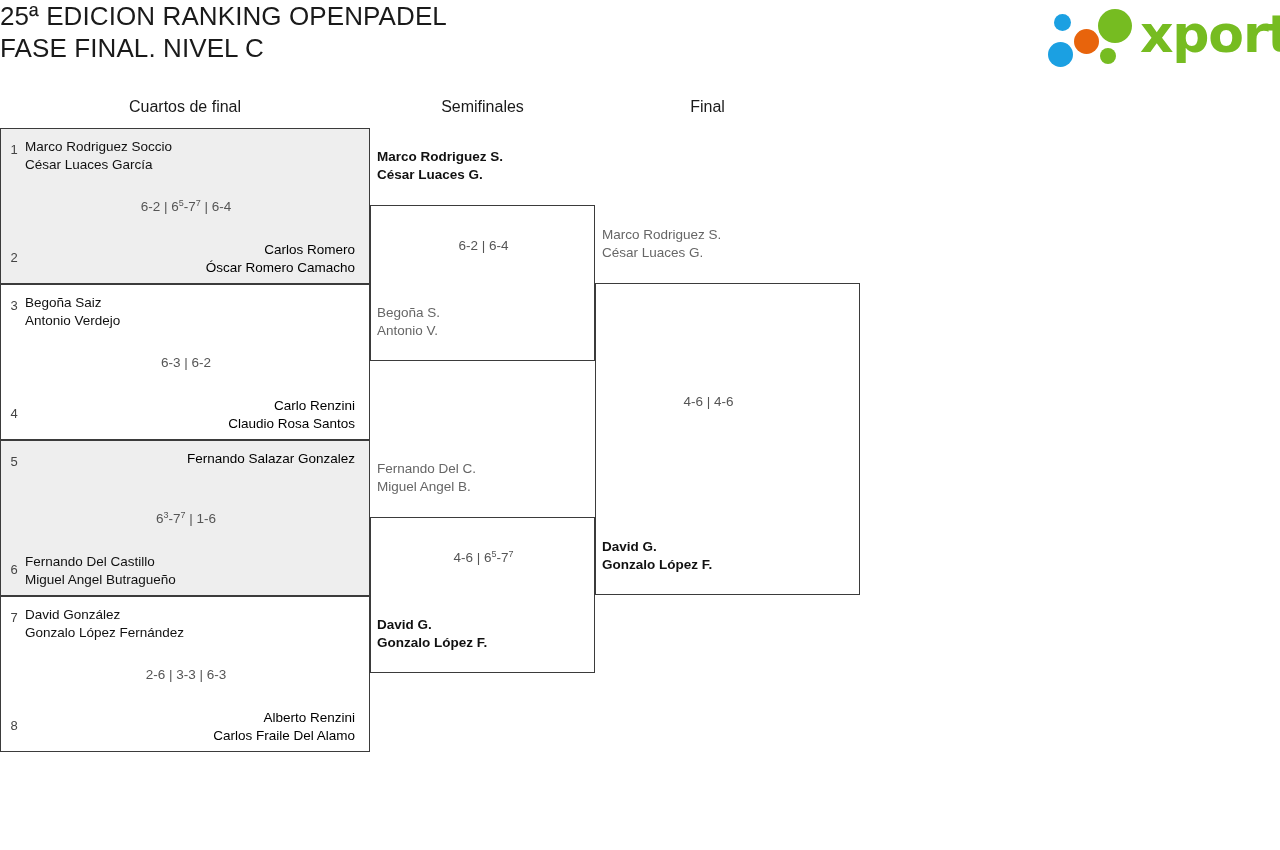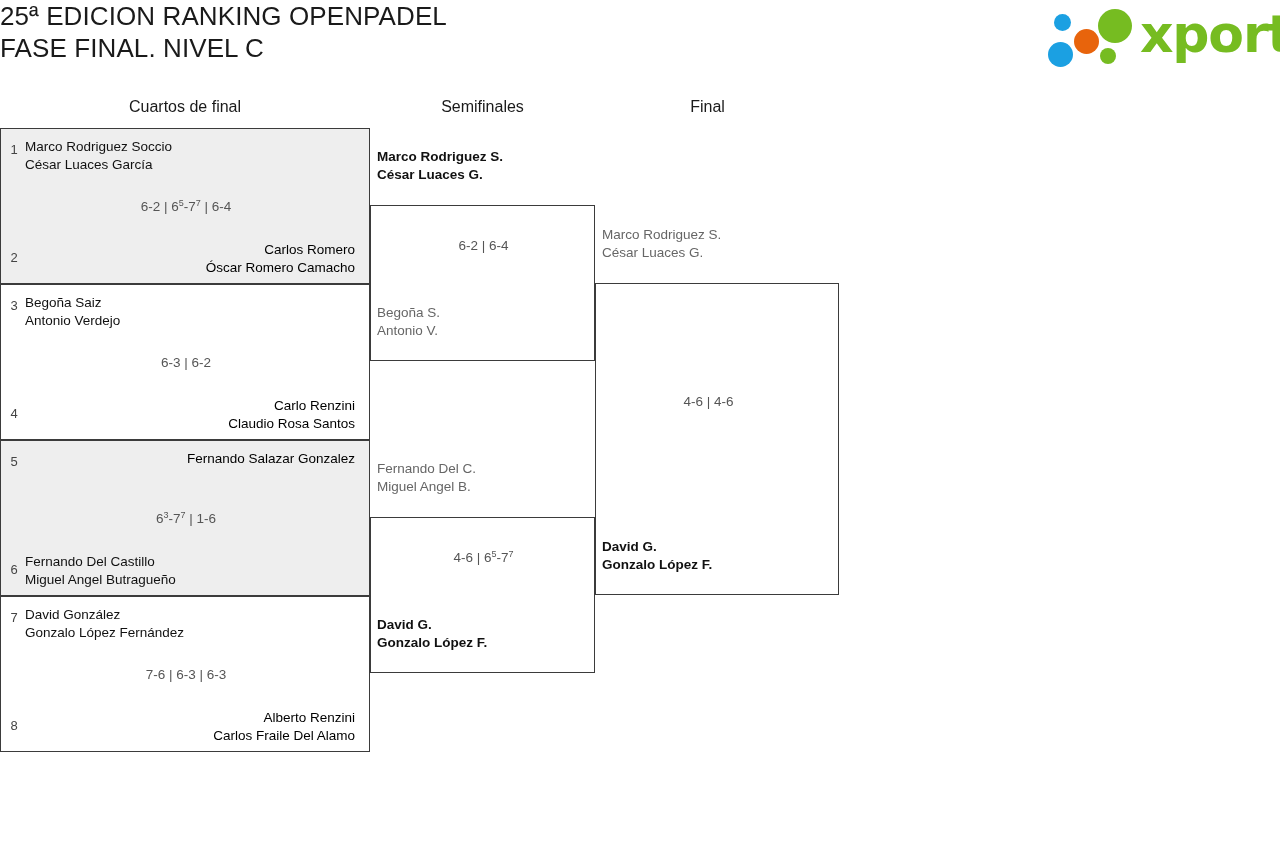--- a/index.html
+++ b/index.html
@@ -195,21 +195,21 @@
       <span class="pname">Miguel Angel Butragueño</span>
     </div>
   </div>
 
   <div class="match-box" style="left:0px; top:596px; width:370px; height:156px;">
     <span class="seed" style="top:13px;">7</span>
     <div class="team winner" style="top:9px;">
       <span class="pname">David González</span>
       <span class="pname">Gonzalo López Fernández</span>
     </div>
-    <div class="score" style="left:0px; top:69px; width:370px;">7-6 | 6-3 | 6-3</div>
+    <div class="score" style="left:0px; top:69px; width:370px;">2-6 | 3-3 | 6-3</div>
     <span class="seed" style="top:121px;">8</span>
     <div class="team loser" style="top:112px;">
       <span class="pname">Alberto Renzini</span>
       <span class="pname">Carlos Fraile Del Alamo</span>
     </div>
   </div>
 
   <div class="advance winner" style="left:377px; top:148px;">
     <span class="pname">Marco Rodriguez S.</span>
     <span class="pname">César Luaces G.</span>
@@ -236,21 +236,21 @@
   <div class="advance winner" style="left:377px; top:616px;">
     <span class="pname">David G.</span>
     <span class="pname">Gonzalo López F.</span>
   </div>
 
   <div class="advance loser" style="left:602px; top:226px;">
     <span class="pname">Marco Rodriguez S.</span>
     <span class="pname">César Luaces G.</span>
   </div>
 
-  <div class="match-box" style="left:595px; top:283px; width:244px; height:312px;padding-left:28px;">
+  <div class="match-box" style="left:595px; top:283px; width:265px; height:312px;padding-left:28px;">
     <div class="score" style="left:0px; top:109px; width:225px;">4-6 | 4-6</div>
   </div>
 
   <div class="advance winner" style="left:602px; top:538px;">
     <span class="pname">David G.</span>
     <span class="pname">Gonzalo López F.</span>
   </div>
 
 </div>
 

